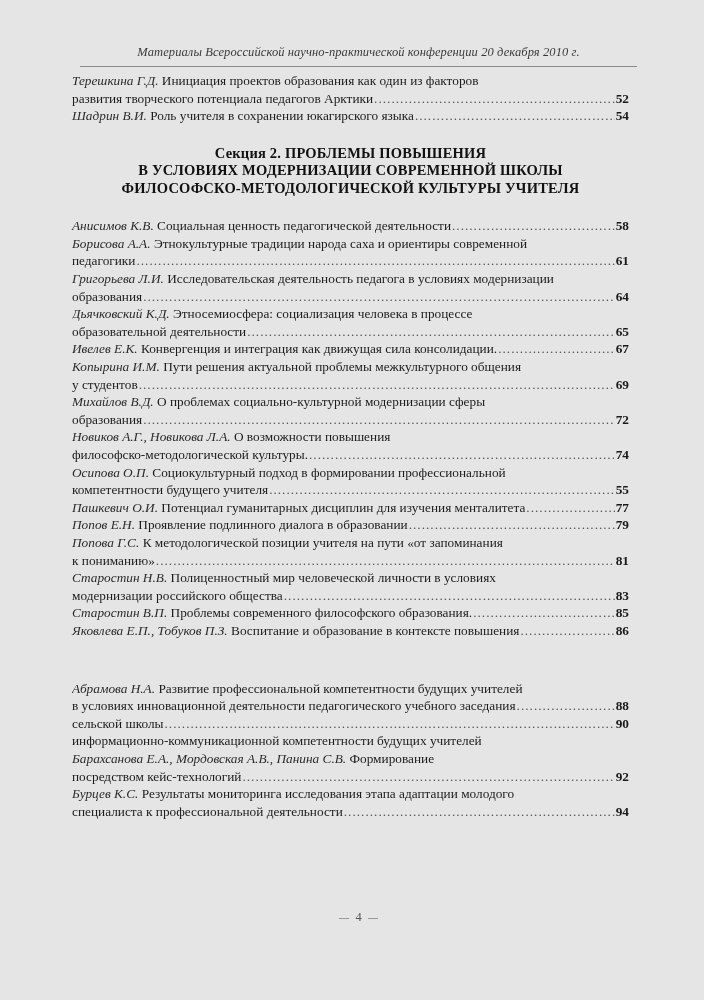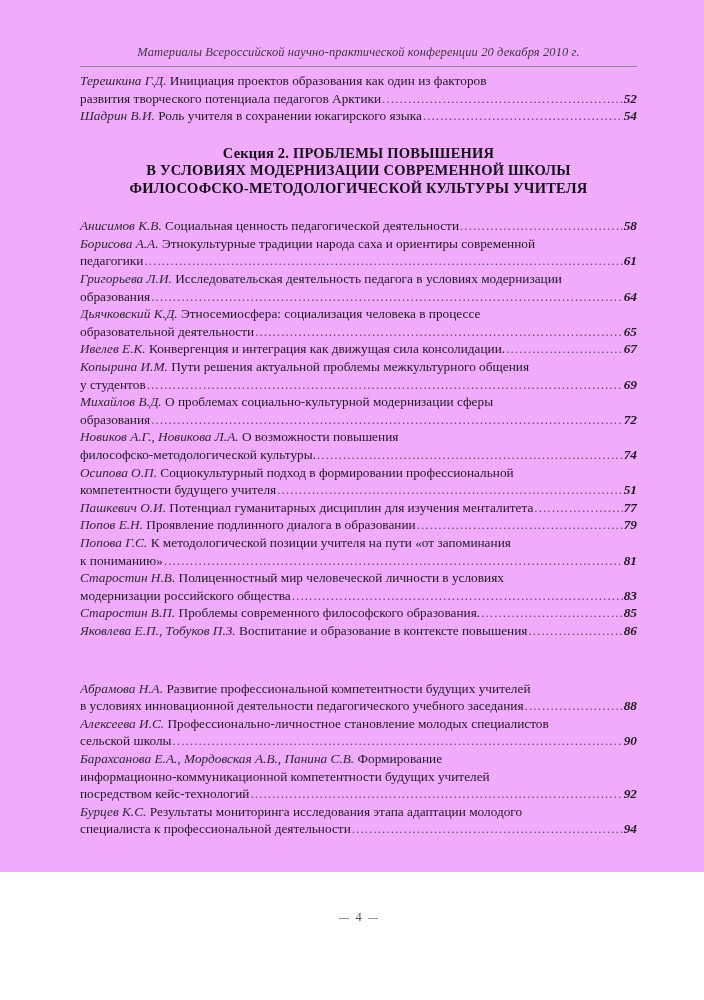--- a/index.html
+++ b/index.html
@@ -11,22 +11,22 @@
       width: 704px;
       height: 1000px;
       position: relative;
       overflow: hidden;
       font-family: "Liberation Serif", "DejaVu Serif", serif;
       color: #1c1c1c;
     }
     .page {
       position: absolute;
       left: 0; top: 0;
-      width: 704px; height: 872px;
-      background: #f0abfc;
+      width: 704px; height: 1000px;
+      background: #e5e5e5;
     }
     .running-head {
       position: absolute;
       left: 80px;
       width: 557px;
       top: 45px;
       text-align: center;
       font-style: italic;
       font-size: 12.5px;
       color: #3a3a3a;
@@ -35,21 +35,21 @@
     .head-rule {
       position: absolute;
       left: 80px;
       width: 557px;
       top: 66px;
       height: 0;
       border-top: 1.4px solid #8a8a8a;
     }
     .toc {
       position: absolute;
-      left: 80px;
+      left: 72px;
       width: 557px;
       top: 72px;
       font-size: 13.3px;
       line-height: 17.6px;
     }
     .entry {
       margin: 0;
       padding: 0;
     }
     .entry .line {
@@ -72,21 +72,20 @@
       letter-spacing: 1px;
       margin: 0 1px;
     }
     .entry .last .dots::before {
       content: "........................................................................................................................................................................";
     }
     .entry .last .pg {
       flex: 0 0 auto;
       font-weight: bold;
       color: #1a1a1a;
-      font-style: italic;
     }
     .author {
       font-style: italic;
       color: #2b2b2b;
     }
     .section-title {
       text-align: center;
       font-family: "Liberation Serif", "DejaVu Serif", serif;
       font-weight: bold;
       font-size: 14.5px;
@@ -214,21 +213,21 @@
             <span class="txt"><span>философско-методологической культуры.</span></span>
             <span class="dots"></span>
             <span class="pg">74</span>
           </span>
         </div>
         <div class="entry">
           <span class="line"><span class="author">Осипова О.П.</span> <span>Социокультурный подход в формировании профессиональной</span></span>
           <span class="last">
             <span class="txt"><span>компетентности будущего учителя</span></span>
             <span class="dots"></span>
-            <span class="pg">51</span>
+            <span class="pg">55</span>
           </span>
         </div>
         <div class="entry">
           <span class="last">
             <span class="txt"><span class="author">Пашкевич О.И.</span> <span>Потенциал гуманитарных дисциплин для изучения менталитета</span></span>
             <span class="dots"></span>
             <span class="pg">77</span>
           </span>
         </div>
         <div class="entry">
@@ -278,30 +277,29 @@
     <div id="s3-entries">
         <div class="entry">
           <span class="line"><span class="author">Абрамова Н.А.</span> <span>Развитие профессиональной компетентности будущих учителей</span></span>
           <span class="last">
             <span class="txt"><span>в условиях инновационной деятельности педагогического учебного заседания</span></span>
             <span class="dots"></span>
             <span class="pg">88</span>
           </span>
         </div>
         <div class="entry">
-          <span class="line"><span class="author">Алексеева И.С.</span> <span>Профессионально-личностное становление молодых специалистов</span></span>
           <span class="last">
             <span class="txt"><span>сельской школы</span></span>
             <span class="dots"></span>
             <span class="pg">90</span>
           </span>
         </div>
         <div class="entry">
+          <span class="line"><span>информационно-коммуникационной компетентности будущих учителей</span></span>
           <span class="line"><span class="author">Барахсанова Е.А., Мордовская А.В., Панина С.В.</span> <span>Формирование</span></span>
-          <span class="line"><span>информационно-коммуникационной компетентности будущих учителей</span></span>
           <span class="last">
             <span class="txt"><span>посредством кейс-технологий</span></span>
             <span class="dots"></span>
             <span class="pg">92</span>
           </span>
         </div>
         <div class="entry">
           <span class="line"><span class="author">Бурцев К.С.</span> <span>Результаты мониторинга исследования этапа адаптации молодого</span></span>
           <span class="last">
             <span class="txt"><span>специалиста к профессиональной деятельности</span></span>

